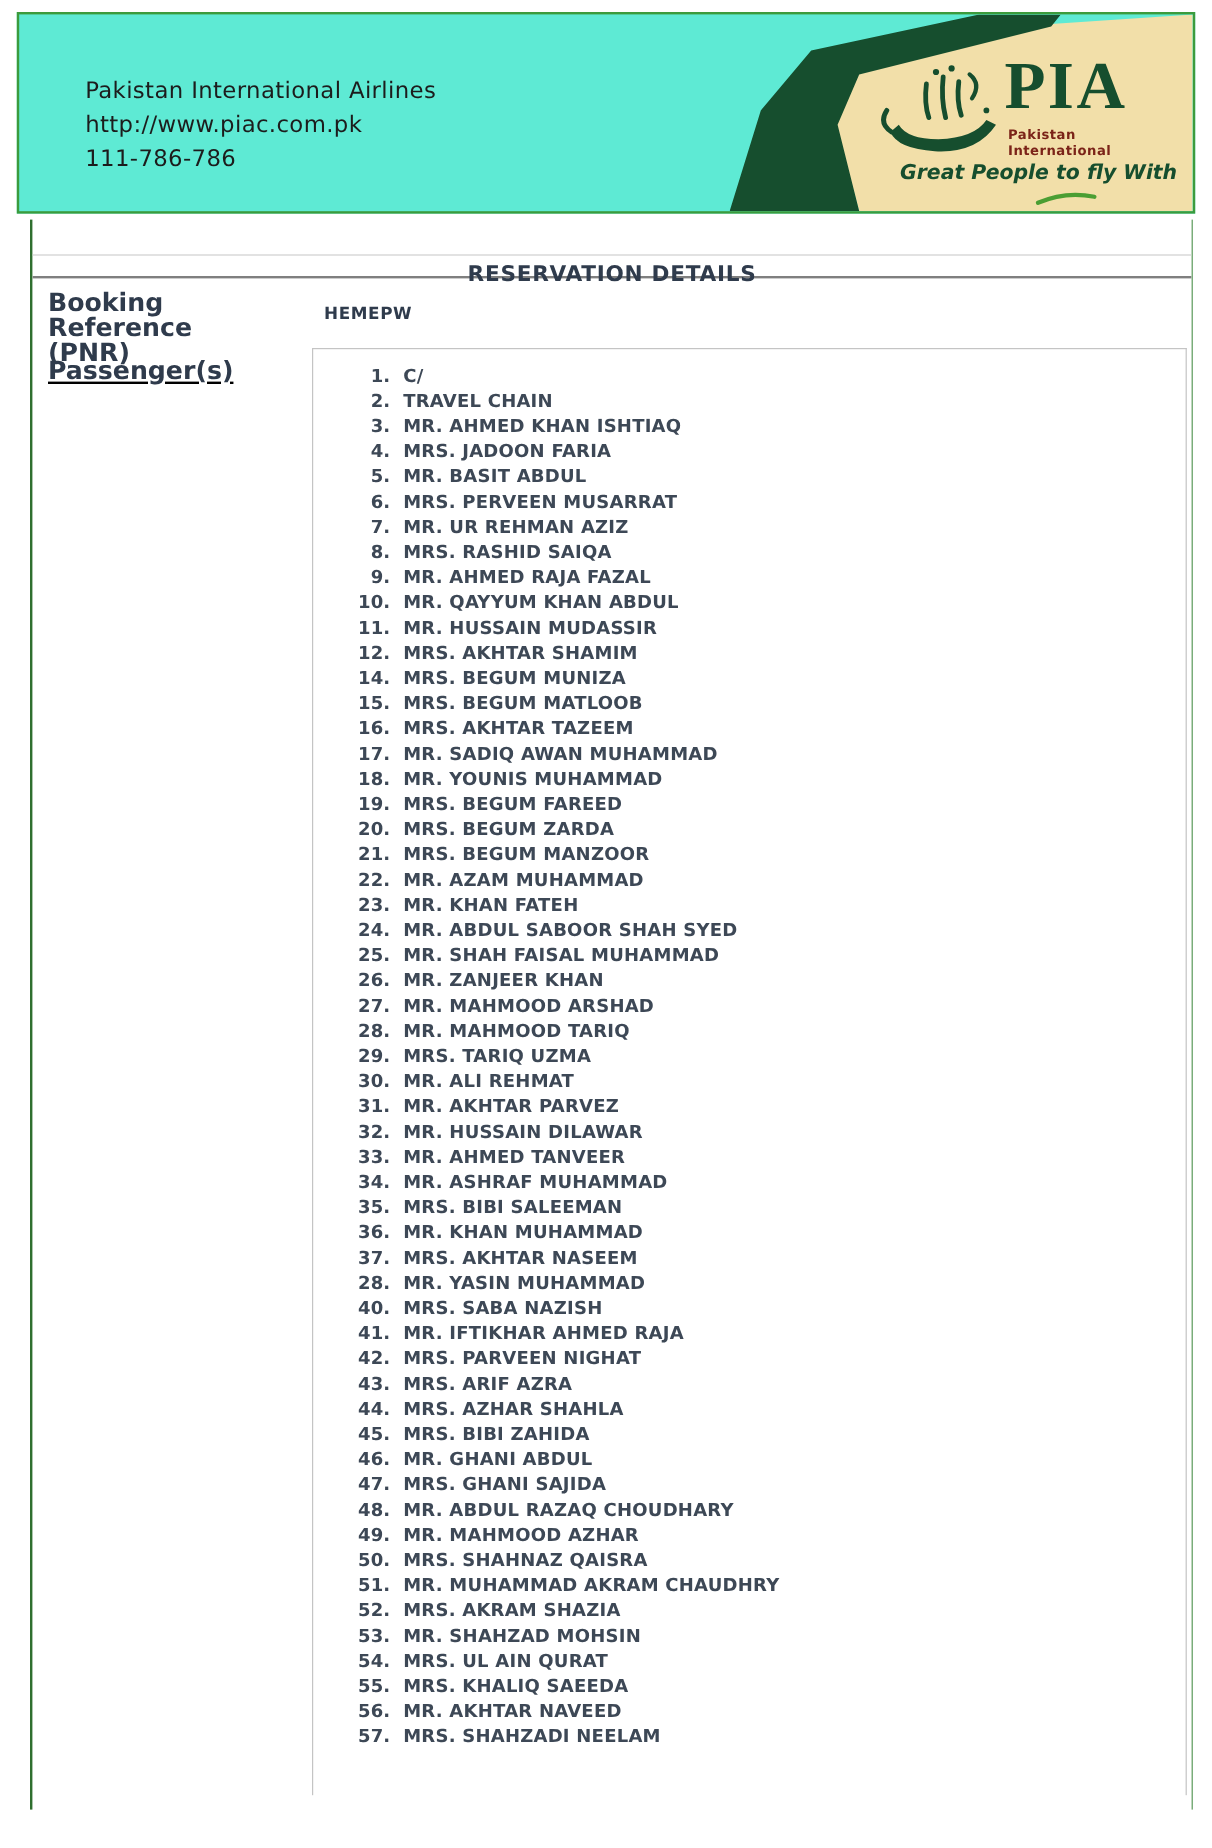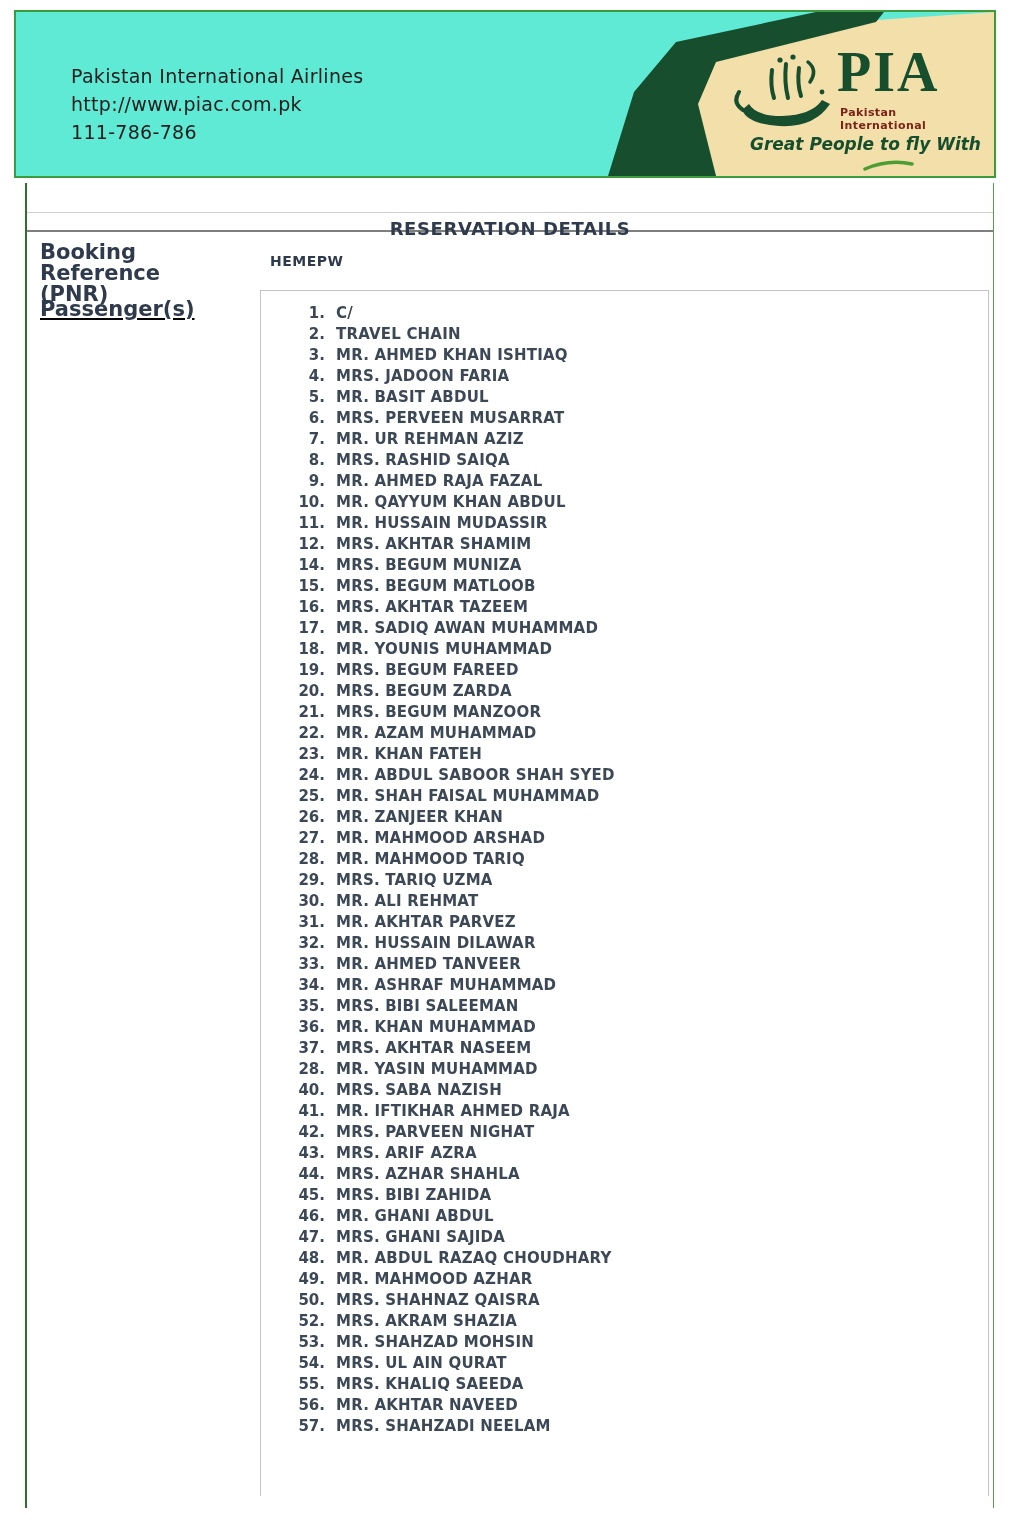--- a/index.html
+++ b/index.html
@@ -331,20 +331,24 @@
         </div>
         <div class="prow">
           <span class="pnum">49.</span>
           <span class="pname">MR. MAHMOOD AZHAR</span>
         </div>
         <div class="prow">
           <span class="pnum">50.</span>
           <span class="pname">MRS. SHAHNAZ QAISRA</span>
         </div>
         <div class="prow">
+          <span class="pnum">51.</span>
+          <span class="pname">MR. MUHAMMAD AKRAM CHAUDHRY</span>
+        </div>
+        <div class="prow">
           <span class="pnum">52.</span>
           <span class="pname">MRS. AKRAM SHAZIA</span>
         </div>
         <div class="prow">
           <span class="pnum">53.</span>
           <span class="pname">MR. SHAHZAD MOHSIN</span>
         </div>
         <div class="prow">
           <span class="pnum">54.</span>
           <span class="pname">MRS. UL AIN QURAT</span>

